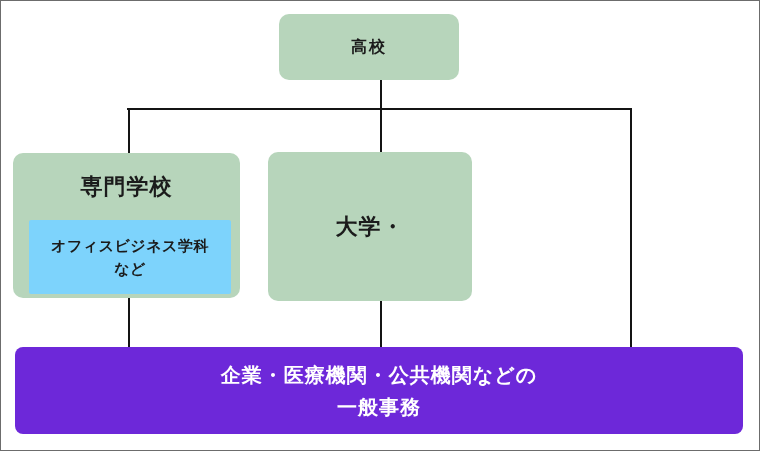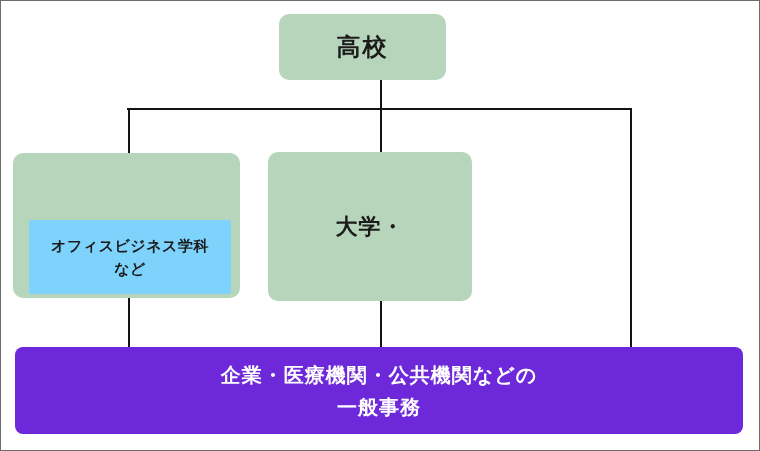--- a/index.html
+++ b/index.html
@@ -21,23 +21,23 @@
     position: absolute;
     background: #b7d5bb;
     border-radius: 10px;
     box-sizing: border-box;
     color: #1b1b1b;
     font-weight: bold;
     text-align: center;
   }
   .node-top {
     left: 278px; top: 13px;
-    width: 167px; height: 66px;
+    width: 180px; height: 66px;
     display: flex; align-items: center; justify-content: center;
-    font-size: 24px;
+    font-size: 16px;
     letter-spacing: 2px;
   }
   .node-left {
     left: 12px; top: 152px;
     width: 227px; height: 145px;
   }
   .node-left .title {
     margin-top: 17px;
     font-size: 22px;
     line-height: 33px;
@@ -105,20 +105,21 @@
   </div>
 
   <div class="line l-top-v"></div>
   <div class="line l-horiz"></div>
   <div class="line l-left-upper"></div>
   <div class="line l-right-v"></div>
   <div class="line l-left-lower"></div>
   <div class="line l-center-low"></div>
 
   <div class="node node-left">
+    <div class="title">専門学校</div>
     <div class="note">
       <span>オフィスビジネス学科</span>
       <span>など</span>
     </div>
   </div>
 
   <div class="node node-center">
     <span>大学・</span>
   </div>
 

